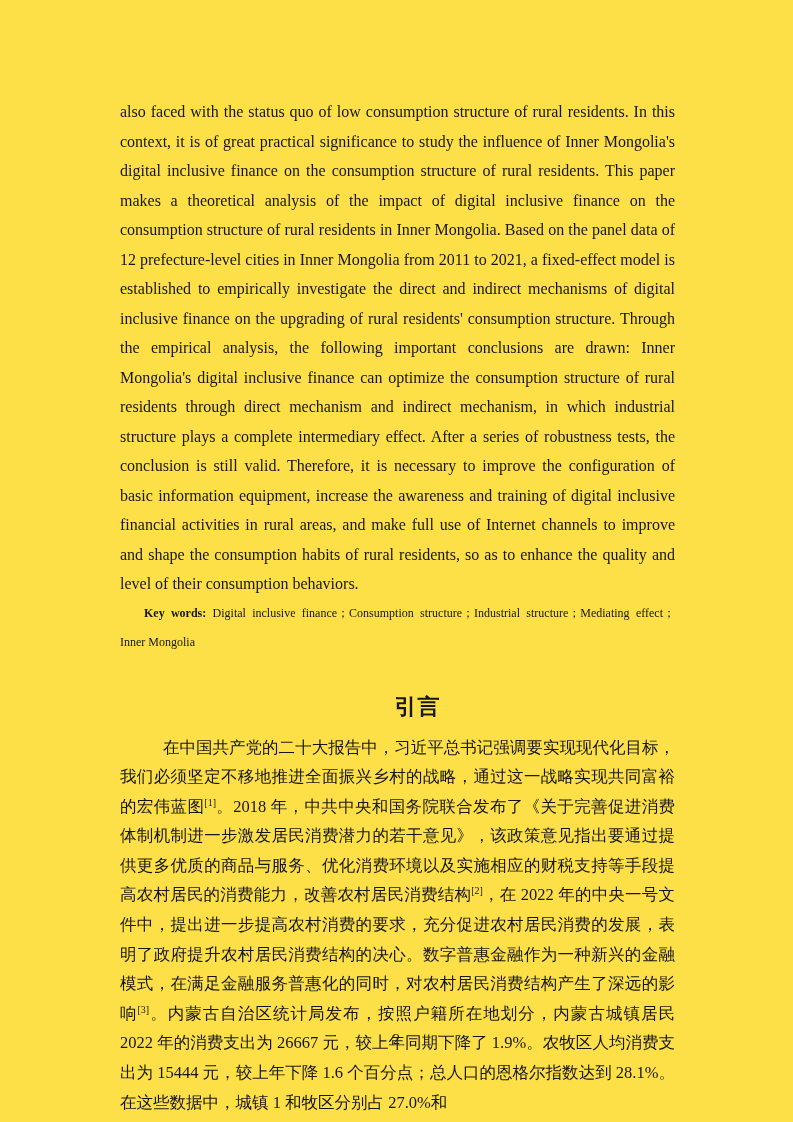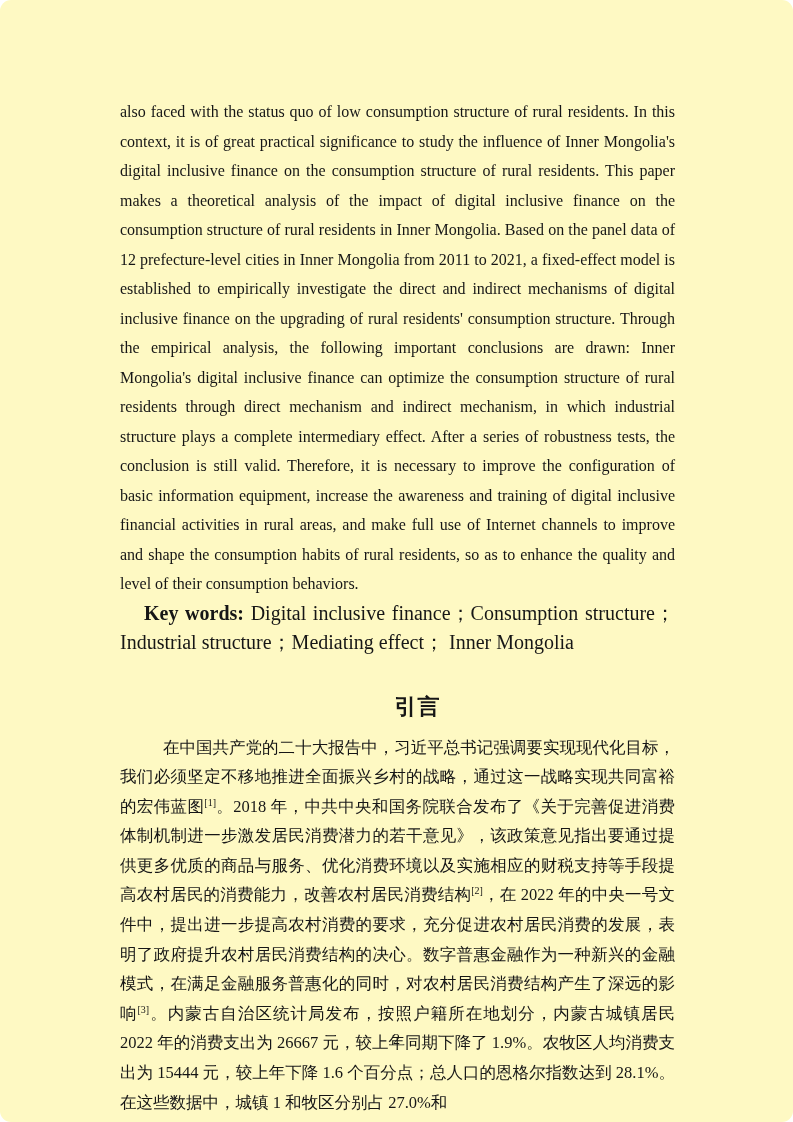--- a/index.html
+++ b/index.html
@@ -5,37 +5,36 @@
   html, body {
     margin: 0;
     padding: 0;
     background: #ffffff;
   }
   .page {
     position: relative;
     width: 793px;
     height: 1122px;
     margin: 0 auto;
-    background: #fef9c3;
+    background: #fde047;
     box-sizing: border-box;
     padding: 97px 118px 0 120px;
     font-family: "Liberation Serif", "DejaVu Serif", serif;
     color: #161616;
     overflow: hidden;
-    border-radius: 11px;
   }
   .abstract-paragraph {
     margin: 0;
     font-size: 16px;
     line-height: 29.5px;
     text-align: justify;
   }
   .keywords-paragraph {
     margin: 0;
-    font-size: 20px;
+    font-size: 12px;
     line-height: 29.5px;
     text-align: justify;
     text-indent: 24px;
   }
   .keywords-label {
     font-weight: bold;
   }
   .section-heading {
     margin: 34px 0 11px 40px;
     font-size: 22px;

